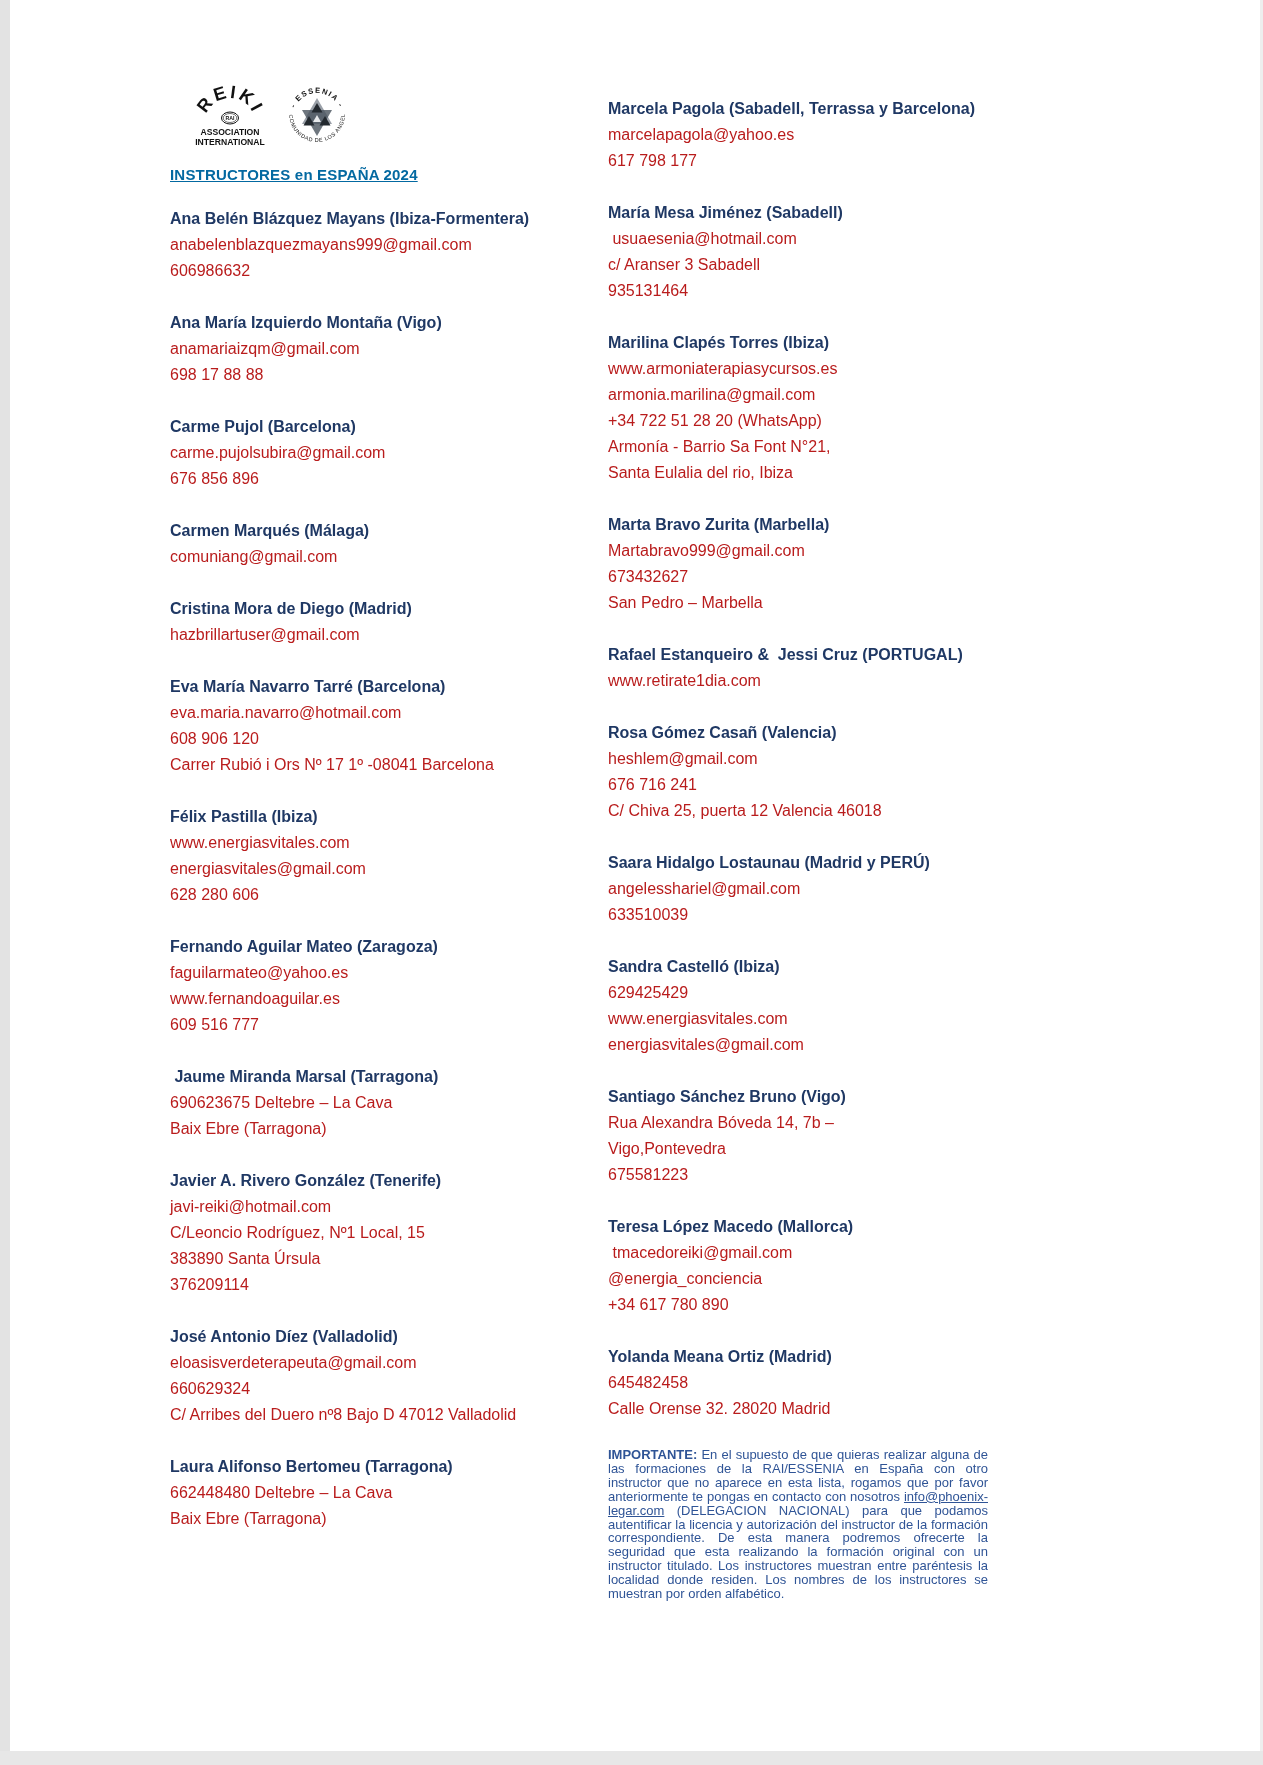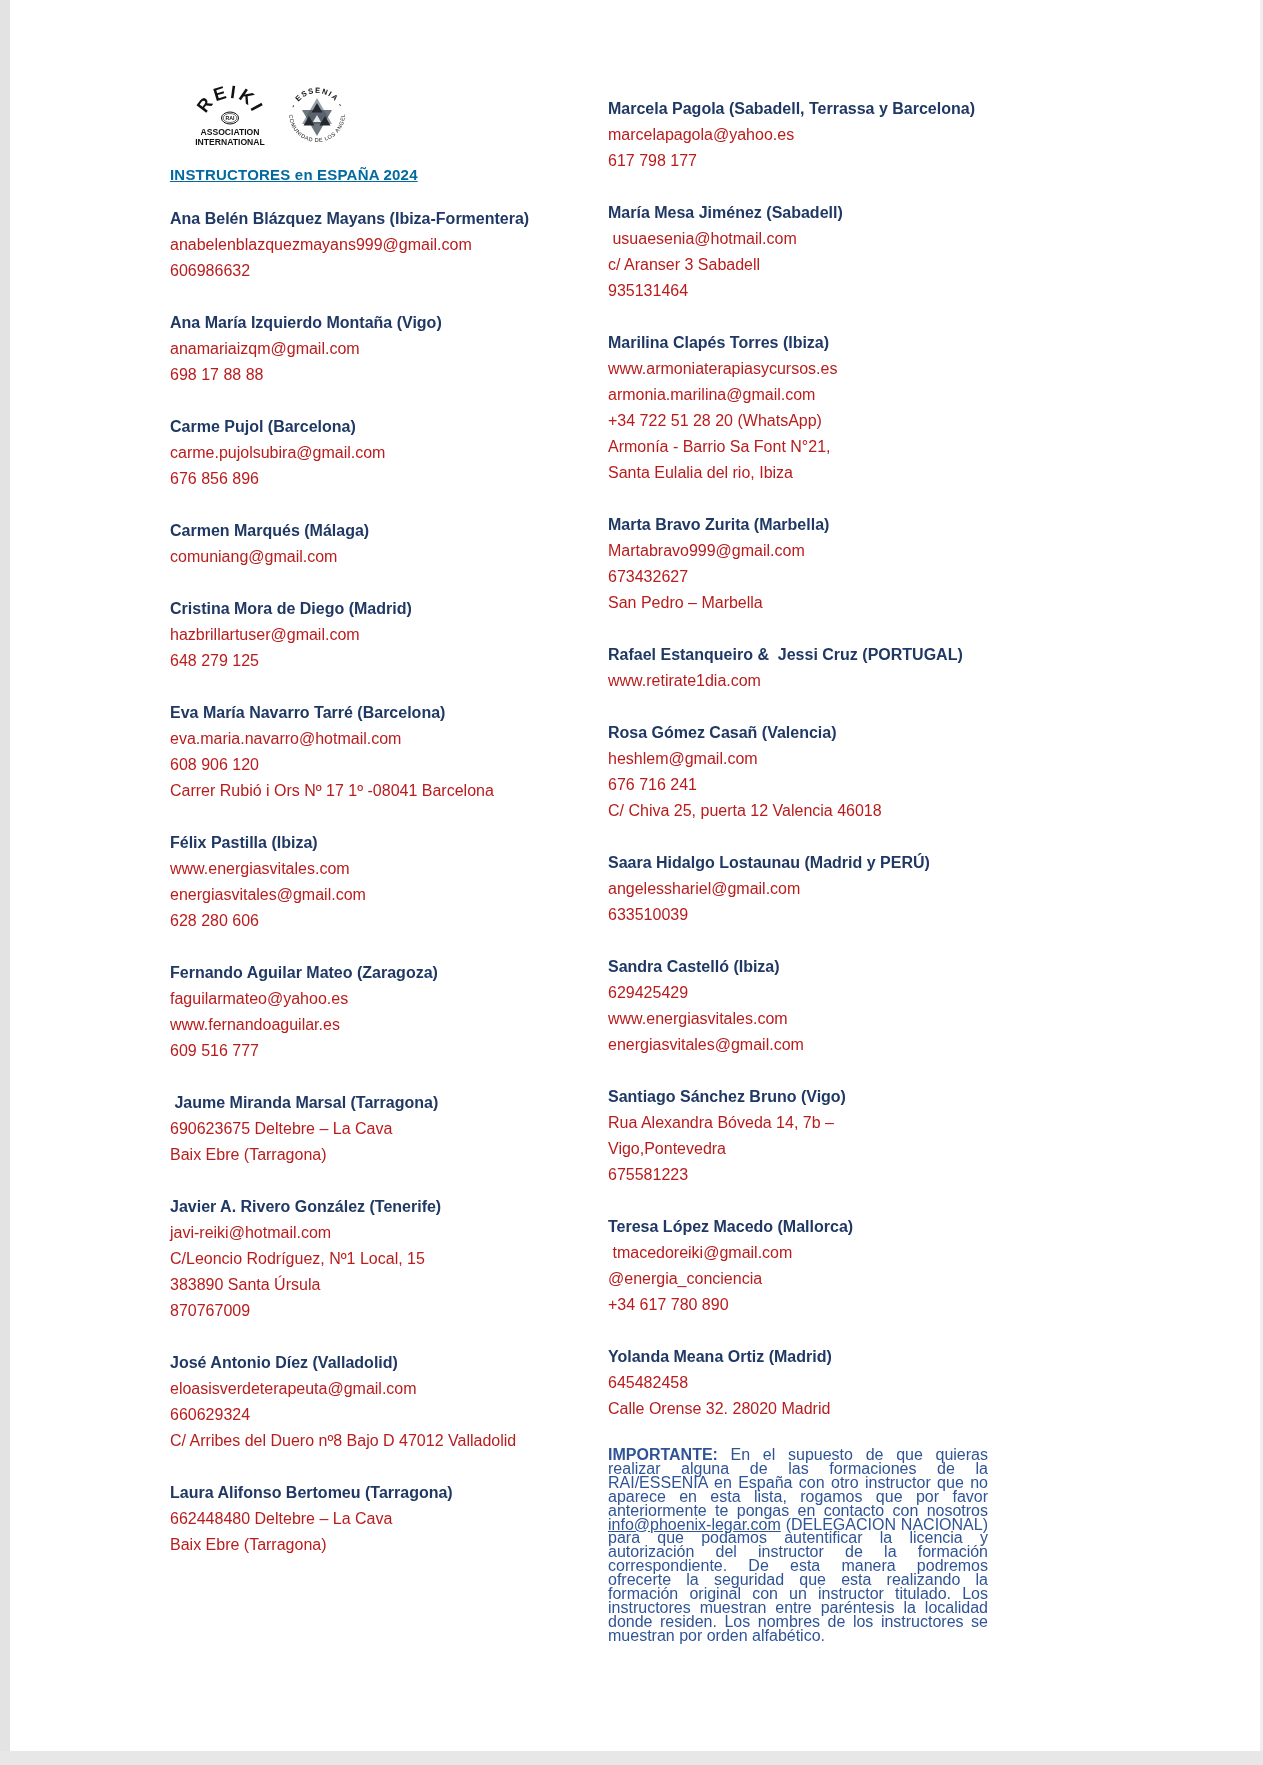--- a/index.html
+++ b/index.html
@@ -22,21 +22,21 @@
   .entry{margin-bottom:26px;}
   .entry.gap2{margin-top:26px;}
   .entry-name{
     font-size:16px;line-height:26px;font-weight:700;color:#1f3864;white-space:pre-wrap;
   }
   .entry-line{
     font-size:16px;line-height:26px;color:#b91c1c;white-space:pre-wrap;
   }
   .notice{
     width:380px;text-align:justify;
-    font-size:16px;line-height:13.9px;color:#2f5496;
+    font-size:13px;line-height:13.9px;color:#2f5496;
   }
   .notice-label{font-weight:700;}
   .notice-link{color:#2f5496;text-decoration:underline;cursor:pointer;}
   svg text{fill:#111111;}
 </style>
 </head>
 <body>
 
 <div class="edge-left"></div>
 <div class="edge-right"></div>
@@ -97,21 +97,20 @@
       <div class="entry-line">carme.pujolsubira@gmail.com</div>
       <div class="entry-line">676 856 896</div>
     </div>
     <div class="entry">
       <div class="entry-name">Carmen Marqués (Málaga)</div>
       <div class="entry-line">comuniang@gmail.com</div>
     </div>
     <div class="entry">
       <div class="entry-name">Cristina Mora de Diego (Madrid)</div>
       <div class="entry-line">hazbrillartuser@gmail.com</div>
-      <div class="entry-line">648 279 125</div>
     </div>
     <div class="entry">
       <div class="entry-name">Eva María Navarro Tarré (Barcelona)</div>
       <div class="entry-line">eva.maria.navarro@hotmail.com</div>
       <div class="entry-line">608 906 120</div>
       <div class="entry-line">Carrer Rubió i Ors Nº 17 1º -08041 Barcelona</div>
     </div>
     <div class="entry">
       <div class="entry-name">Félix Pastilla (Ibiza)</div>
       <div class="entry-line">www.energiasvitales.com</div>
@@ -127,21 +126,21 @@
     <div class="entry">
       <div class="entry-name"> Jaume Miranda Marsal (Tarragona)</div>
       <div class="entry-line">690623675 Deltebre – La Cava</div>
       <div class="entry-line">Baix Ebre (Tarragona)</div>
     </div>
     <div class="entry">
       <div class="entry-name">Javier A. Rivero González (Tenerife)</div>
       <div class="entry-line">javi-reiki@hotmail.com</div>
       <div class="entry-line">C/Leoncio Rodríguez, Nº1 Local, 15</div>
       <div class="entry-line">383890 Santa Úrsula</div>
-      <div class="entry-line">870767009</div>
+      <div class="entry-line">376209114</div>
     </div>
     <div class="entry">
       <div class="entry-name">José Antonio Díez (Valladolid)</div>
       <div class="entry-line">eloasisverdeterapeuta@gmail.com</div>
       <div class="entry-line">660629324</div>
       <div class="entry-line">C/ Arribes del Duero nº8 Bajo D 47012 Valladolid</div>
     </div>
     <div class="entry">
       <div class="entry-name">Laura Alifonso Bertomeu (Tarragona)</div>
       <div class="entry-line">662448480 Deltebre – La Cava</div>

